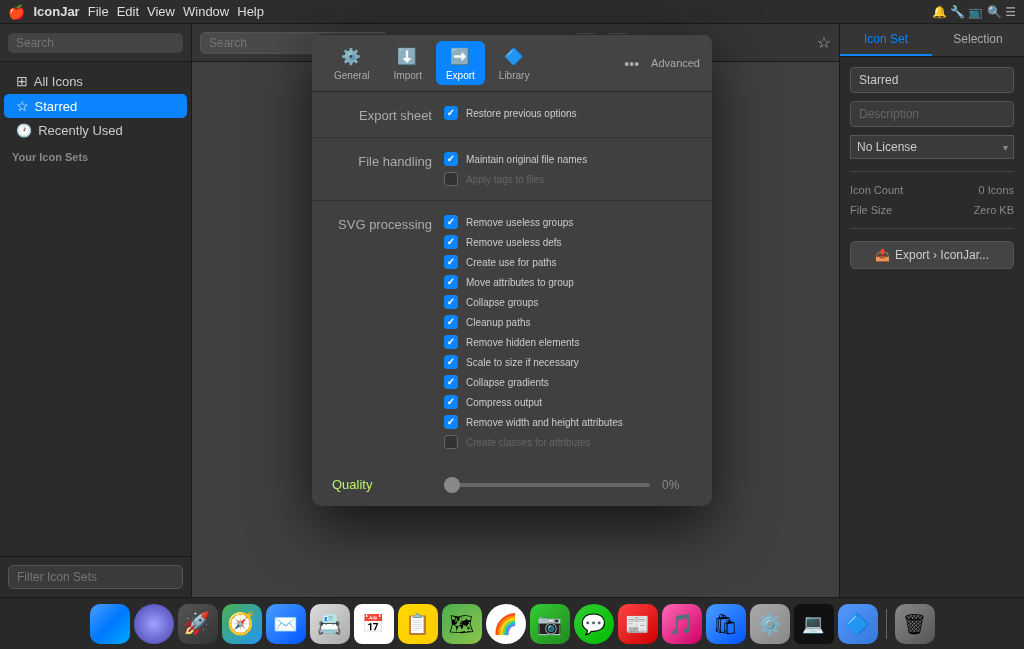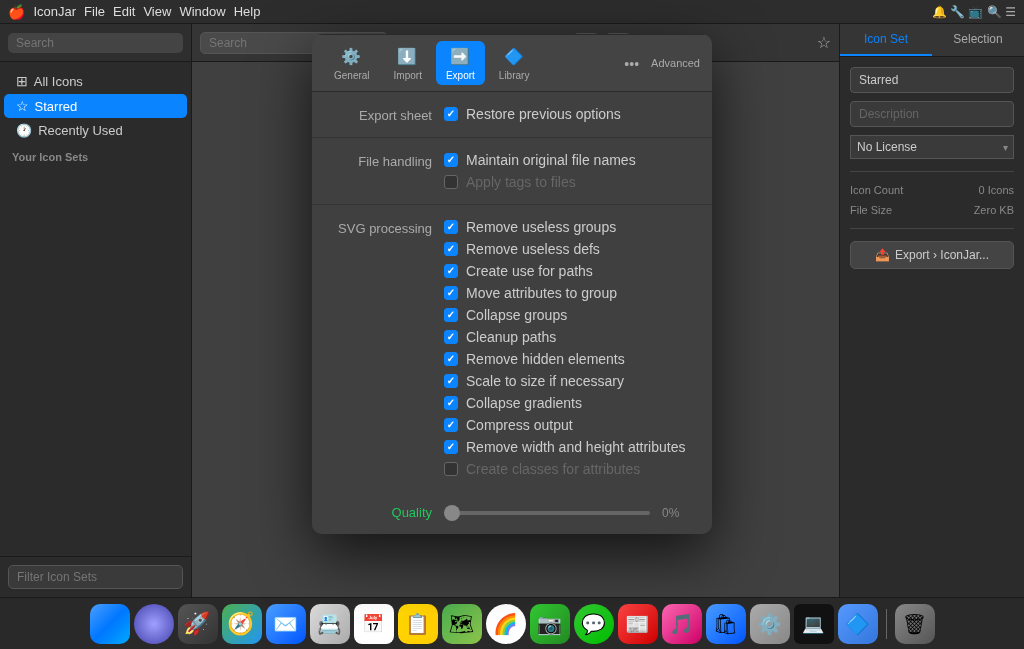--- a/index.html
+++ b/index.html
@@ -382,34 +382,33 @@
     }
     .pref-checkbox.checked::after {
       content: '✓';
       color: #fff;
       font-size: 10px;
       font-weight: bold;
       line-height: 1;
     }
     .pref-text {
       color: #ccc;
-      font-size: 14px;
+      font-size: 10px;
     }
     .pref-text.disabled { color: #666; }
 
     .quality-section {
       display: flex;
       padding: 14px 20px;
       gap: 12px;
       align-items: center;
     }
     .quality-label {
       width: 100px;
-      text-align: right;
-      color: #22c55e;
+      color: #bef264;
       font-size: 13px;
       flex-shrink: 0;
     }
     .quality-slider {
       flex: 1;
       appearance: none;
       -webkit-appearance: none;
       height: 4px;
       background: #666;
       border-radius: 2px;
@@ -459,21 +458,21 @@
     
     .modal-content::-webkit-scrollbar { width: 6px; }
     .modal-content::-webkit-scrollbar-track { background: #3a3a3a; }
     .modal-content::-webkit-scrollbar-thumb { background: #666; border-radius: 3px; }
   </style>
 </head>
 <body>
 
 <div class="title-bar">
   <span style="font-size:14px; color:#ccc;">🍎</span>
-  <span class="menu-item" style="font-weight:400;">IconJar</span>
+  <span class="menu-item" style="font-weight:700;">IconJar</span>
   <span class="menu-item">File</span>
   <span class="menu-item">Edit</span>
   <span class="menu-item">View</span>
   <span class="menu-item">Window</span>
   <span class="menu-item">Help</span>
   <div class="spacer"></div>
   <span style="color:#aaa; font-size:12px;">🔔 🔧 📺 🔍 ☰</span>
 </div>
 
 <div class="app-window">

